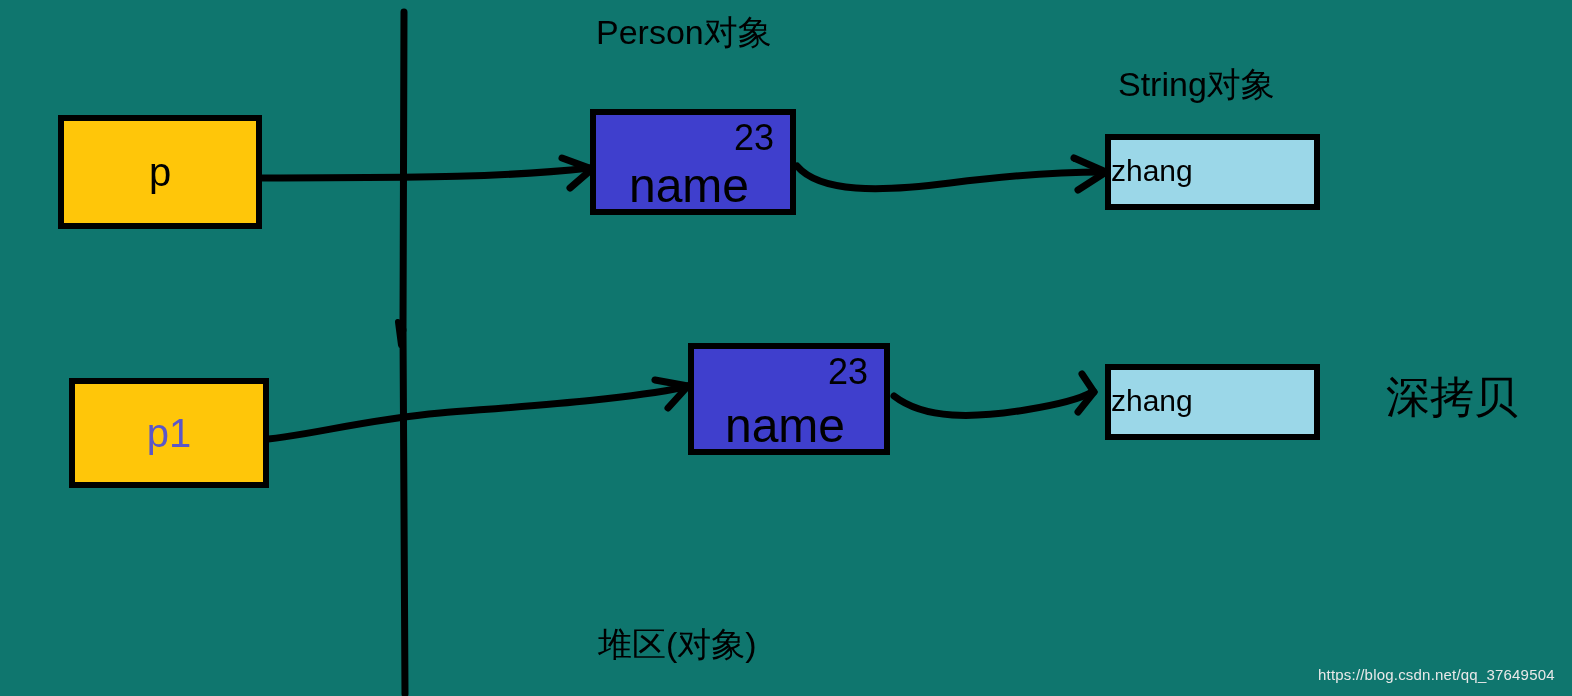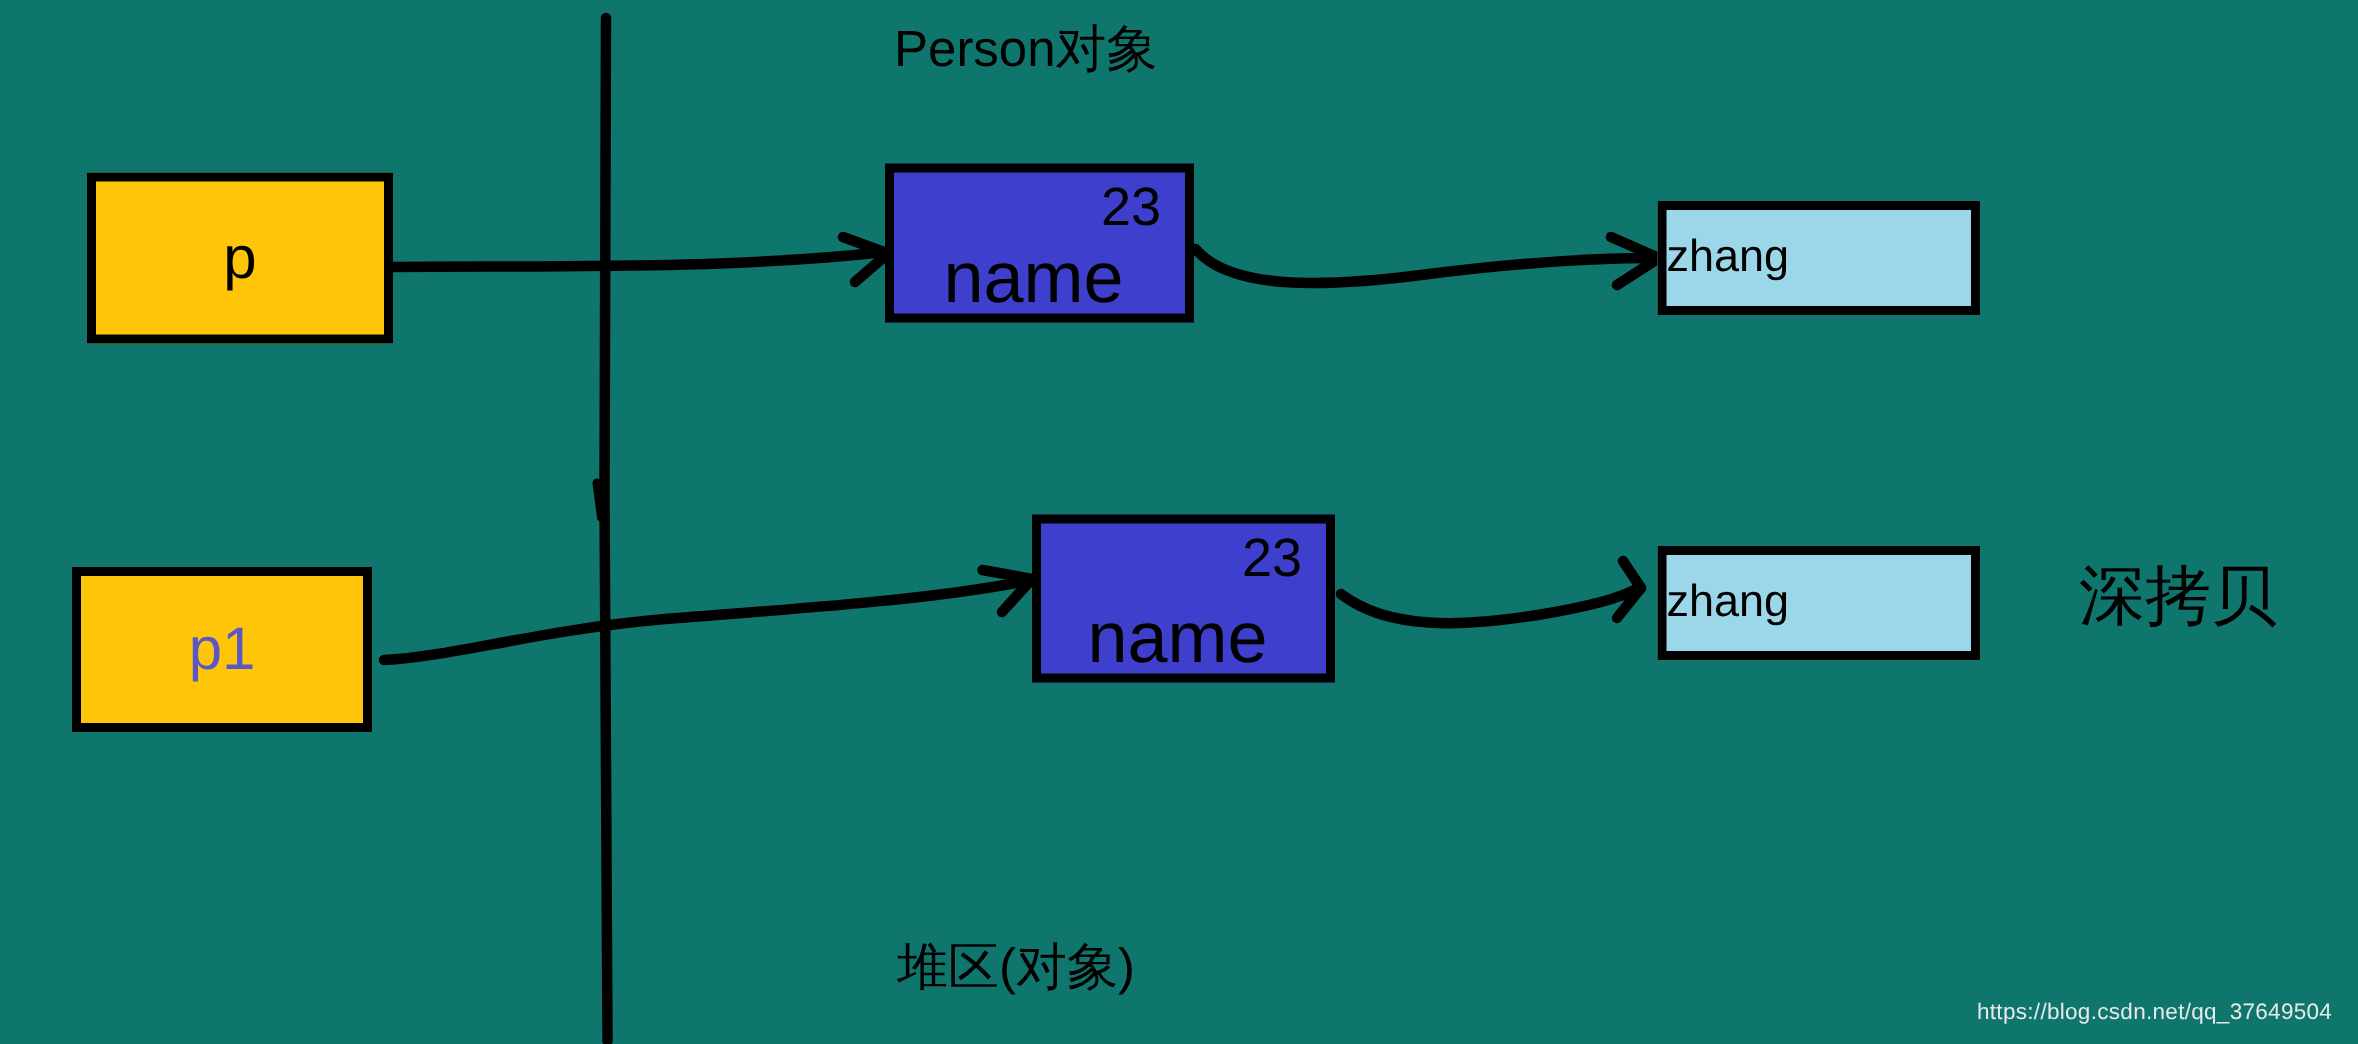--- a/index.html
+++ b/index.html
@@ -155,35 +155,36 @@
 
     <g>
       <path class="stroke" stroke-width="7" d="M894,396 C925,420 975,418 1025,410 C1062,404 1082,398 1092,392"></path>
       <path class="stroke" stroke-width="7" d="M1082,374 L1094,392"></path>
       <path class="stroke" stroke-width="7" d="M1094,392 L1078,412"></path>
     </g>
   </svg>
 
   <div class="caption" style="left:596px; top:10px;">Person对象</div>
 
+  <div class="caption" style="left:1118px; top:62px;">String对象</div>
 
   <div class="stack-box" style="left:58px; top:115px; width:204px; height:114px;">
     <div class="var-text var-black">p</div>
   </div>
 
   <div class="person-box" style="left:590px; top:109px; width:206px; height:106px;">
     <div class="field-age">23</div>
     <div class="field-name">name</div>
   </div>
 
   <div class="string-box" style="left:1105px; top:134px; width:215px; height:76px;">
     <div class="str-text">zhang</div>
   </div>
 
-  <div class="stack-box" style="left:48px; top:378px; width:200px; height:110px;padding-left:20px;">
+  <div class="stack-box" style="left:69px; top:378px; width:200px; height:110px;padding-left:20px;">
     <div class="var-text var-blue">p1</div>
   </div>
 
   <div class="person-box" style="left:688px; top:343px; width:202px; height:112px;">
     <div class="field-age">23</div>
     <div class="field-name">name</div>
   </div>
 
   <div class="string-box" style="left:1105px; top:364px; width:215px; height:76px;">
     <div class="str-text">zhang</div>

